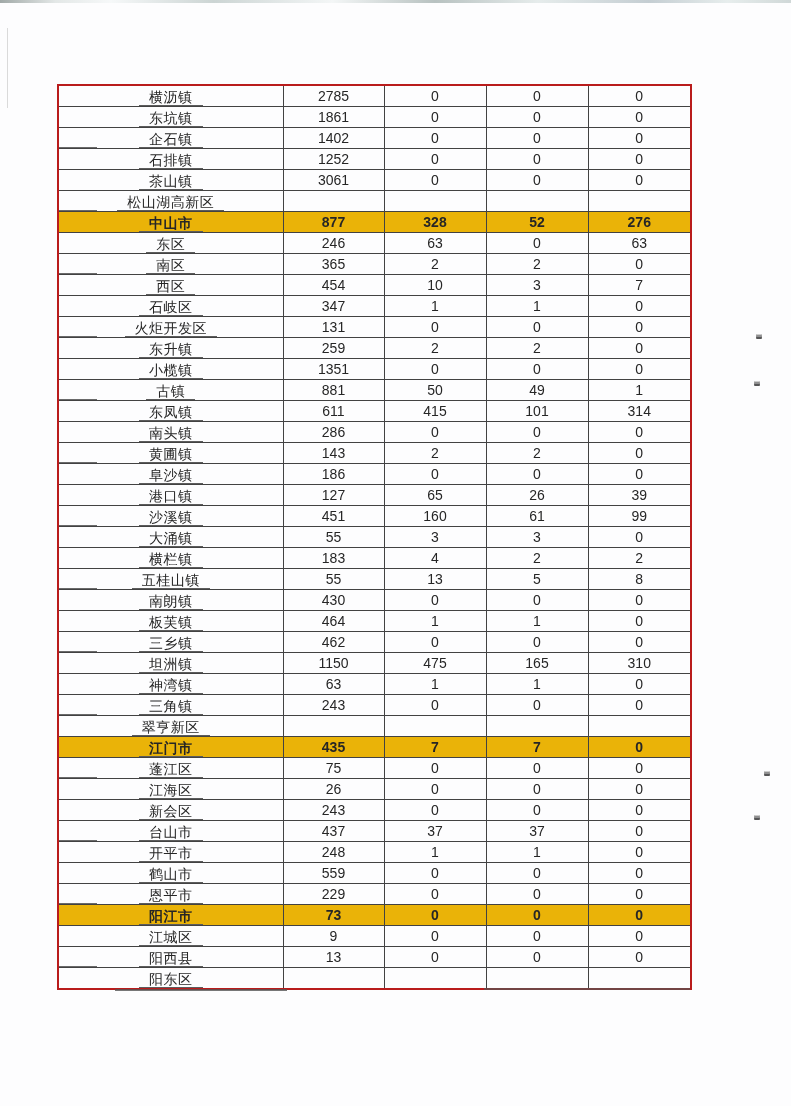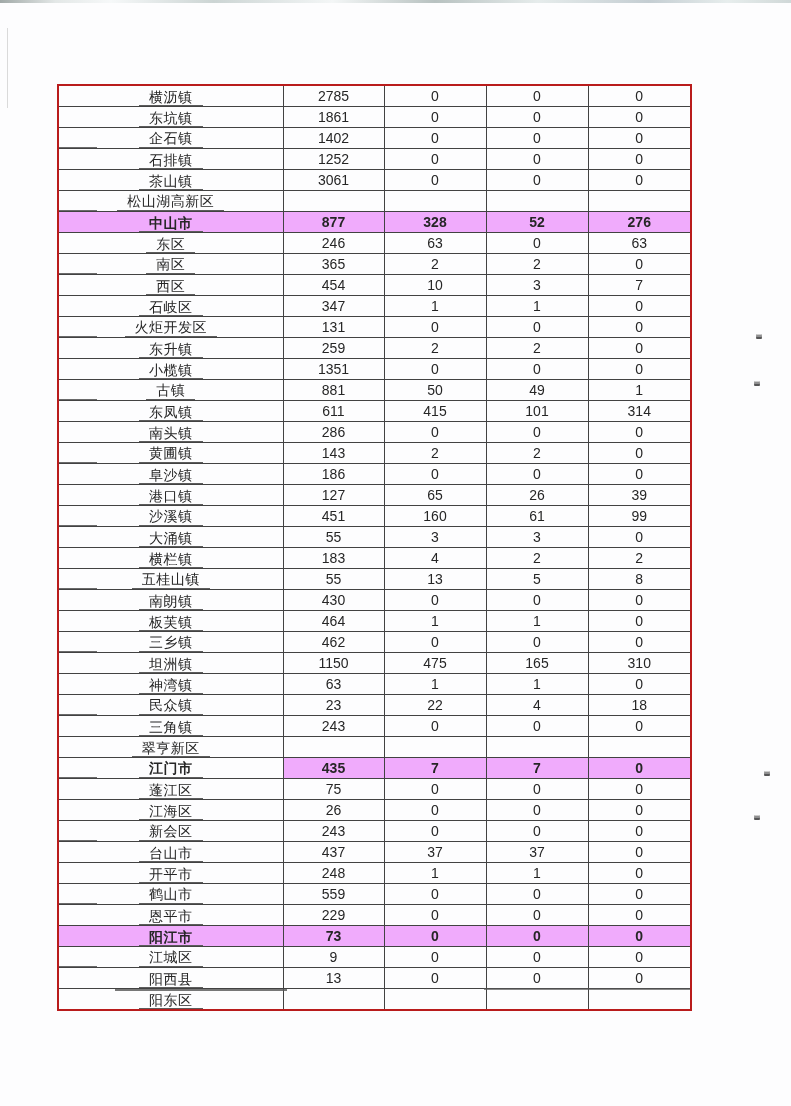--- a/index.html
+++ b/index.html
@@ -66,24 +66,23 @@
   .name-text {
     display: inline-block;
     padding: 0 10px 0px;
     border-bottom: 1.5px solid #5c5c5c;
     line-height: 16px;
     transform: translateY(1px);
   }
   
   table.scan tr:nth-child(3n) td.name-cell {
     background: linear-gradient(to right, #6a6a6a 0 38px, transparent 38px) left bottom / 100% 1px no-repeat;
-    font-family: Liberation Mono, monospace;
   }
   tr.hl td {
-    background: #f0abfc;
+    background: #eab308;
     font-weight: bold;
   }
   tr.hl:nth-child(3n) td.name-cell {
     background: #d9dcea;
   }
 
   
   .speck {
     position: absolute;
     width: 6px; height: 5px;
@@ -325,27 +324,20 @@
     <td class="num">310</td>
   </tr>
       <tr>
     <td class="name-cell"><span class="name-text">神湾镇</span></td>
     <td class="num">63</td>
     <td class="num">1</td>
     <td class="num">1</td>
     <td class="num">0</td>
   </tr>
       <tr>
-    <td class="name-cell"><span class="name-text">民众镇</span></td>
-    <td class="num">23</td>
-    <td class="num">22</td>
-    <td class="num">4</td>
-    <td class="num">18</td>
-  </tr>
-      <tr>
     <td class="name-cell"><span class="name-text">三角镇</span></td>
     <td class="num">243</td>
     <td class="num">0</td>
     <td class="num">0</td>
     <td class="num">0</td>
   </tr>
       <tr>
     <td class="name-cell"><span class="name-text">翠亨新区</span></td>
     <td class="num"></td>
     <td class="num"></td>

